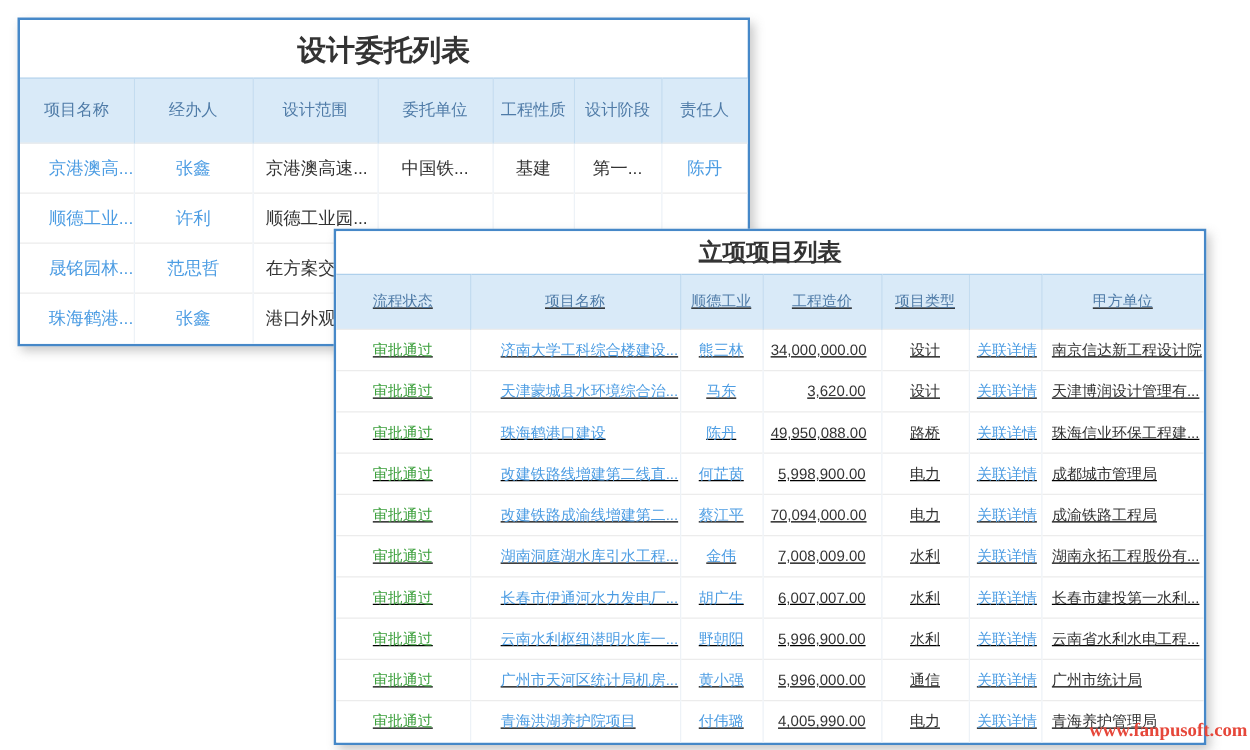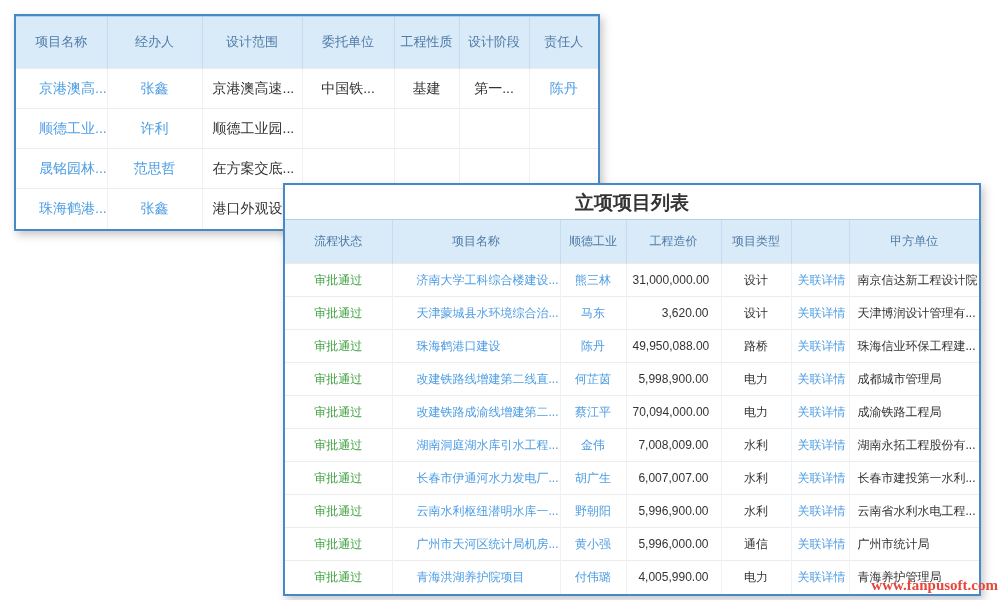--- a/index.html
+++ b/index.html
@@ -36,21 +36,21 @@
   #design-table td { height:40px; font-size:14px; }
   #design-table td:nth-child(1) { text-align:center; color:var(--link_blue,#4d9de3); padding-left:23px; }
   #design-table td:nth-child(2) { text-align:center; color:var(--link_blue,#4d9de3); }
   #design-table td:nth-child(3) { text-align:left; padding-left:10px; }
   #design-table td:nth-child(4) { text-align:center; }
   #design-table td:nth-child(5) { text-align:center; }
   #design-table td:nth-child(6) { text-align:center; }
   #design-table td:nth-child(7) { text-align:center; color:var(--link_blue,#4d9de3); }
 
   
-  #project-window { left:283px; top:183px; width:698px; z-index:2; }
+  #project-window { left:267px; top:183px; width:698px; z-index:2;text-decoration:underline; }
   #project-window .win-title { height:34px; line-height:36px; font-size:19px; }
   #project-table th { height:44px; font-size:12px; padding:2px 2px; }
   #project-table td { height:33px; font-size:12px; }
   #project-table td:nth-child(1) { text-align:center; color:var(--status_green,#3da03d); }
   #project-table td:nth-child(2) { text-align:left; color:var(--link_blue,#4d9de3); padding-left:24px; }
   #project-table td:nth-child(3) { text-align:center; color:var(--link_blue,#4d9de3);margin-top:12px; }
   #project-table td:nth-child(4) { text-align:right; padding-right:12px; }
   #project-table td:nth-child(5) { text-align:center; }
   #project-table td:nth-child(6) { text-align:center; color:var(--link_blue,#4d9de3); }
   #project-table td:nth-child(7) { text-align:left; padding-left:8px; }
@@ -61,20 +61,21 @@
   .wm-brand { font-size:25px; font-weight:bold; color:#a9aab0; letter-spacing:1px;
     text-shadow:1px 1px 0 #d8d8d8; opacity:.92; }
   .wm-url { font-family:"Liberation Serif","DejaVu Serif",serif; font-size:15px;
     font-weight:bold; color:var(--watermark_red,#e6473a); margin-top:-2px; }
   .wm-logo { width:36px; height:30px; margin-right:2px; opacity:.9; }
 </style>
 </head>
 <body>
 
 <div class="window" id="design-window">
+  <div class="win-title">设计委托列表</div>
   <table id="design-table">
     <colgroup>
       <col style="width:91px">
         <col style="width:95px">
         <col style="width:100px">
       <col style="width:92px">
         <col style="width:65px">
         <col style="width:70px">
         <col style="width:69px">
     </colgroup>
@@ -151,21 +152,21 @@
           <th>项目类型</th>
           <th></th>
           <th>甲方单位</th>
         </tr>
       </thead>
     <tbody>
         <tr>
           <td>审批通过</td>
           <td>济南大学工科综合楼建设...</td>
           <td>熊三林</td>
-          <td>31,000,000.00</td>
+          <td>34,000,000.00</td>
           <td>设计</td>
           <td>关联详情</td>
           <td>南京信达新工程设计院</td>
         </tr>
         <tr>
           <td>审批通过</td>
           <td>天津蒙城县水环境综合治...</td>
           <td>马东</td>
           <td>3,620.00</td>
           <td>设计</td>

